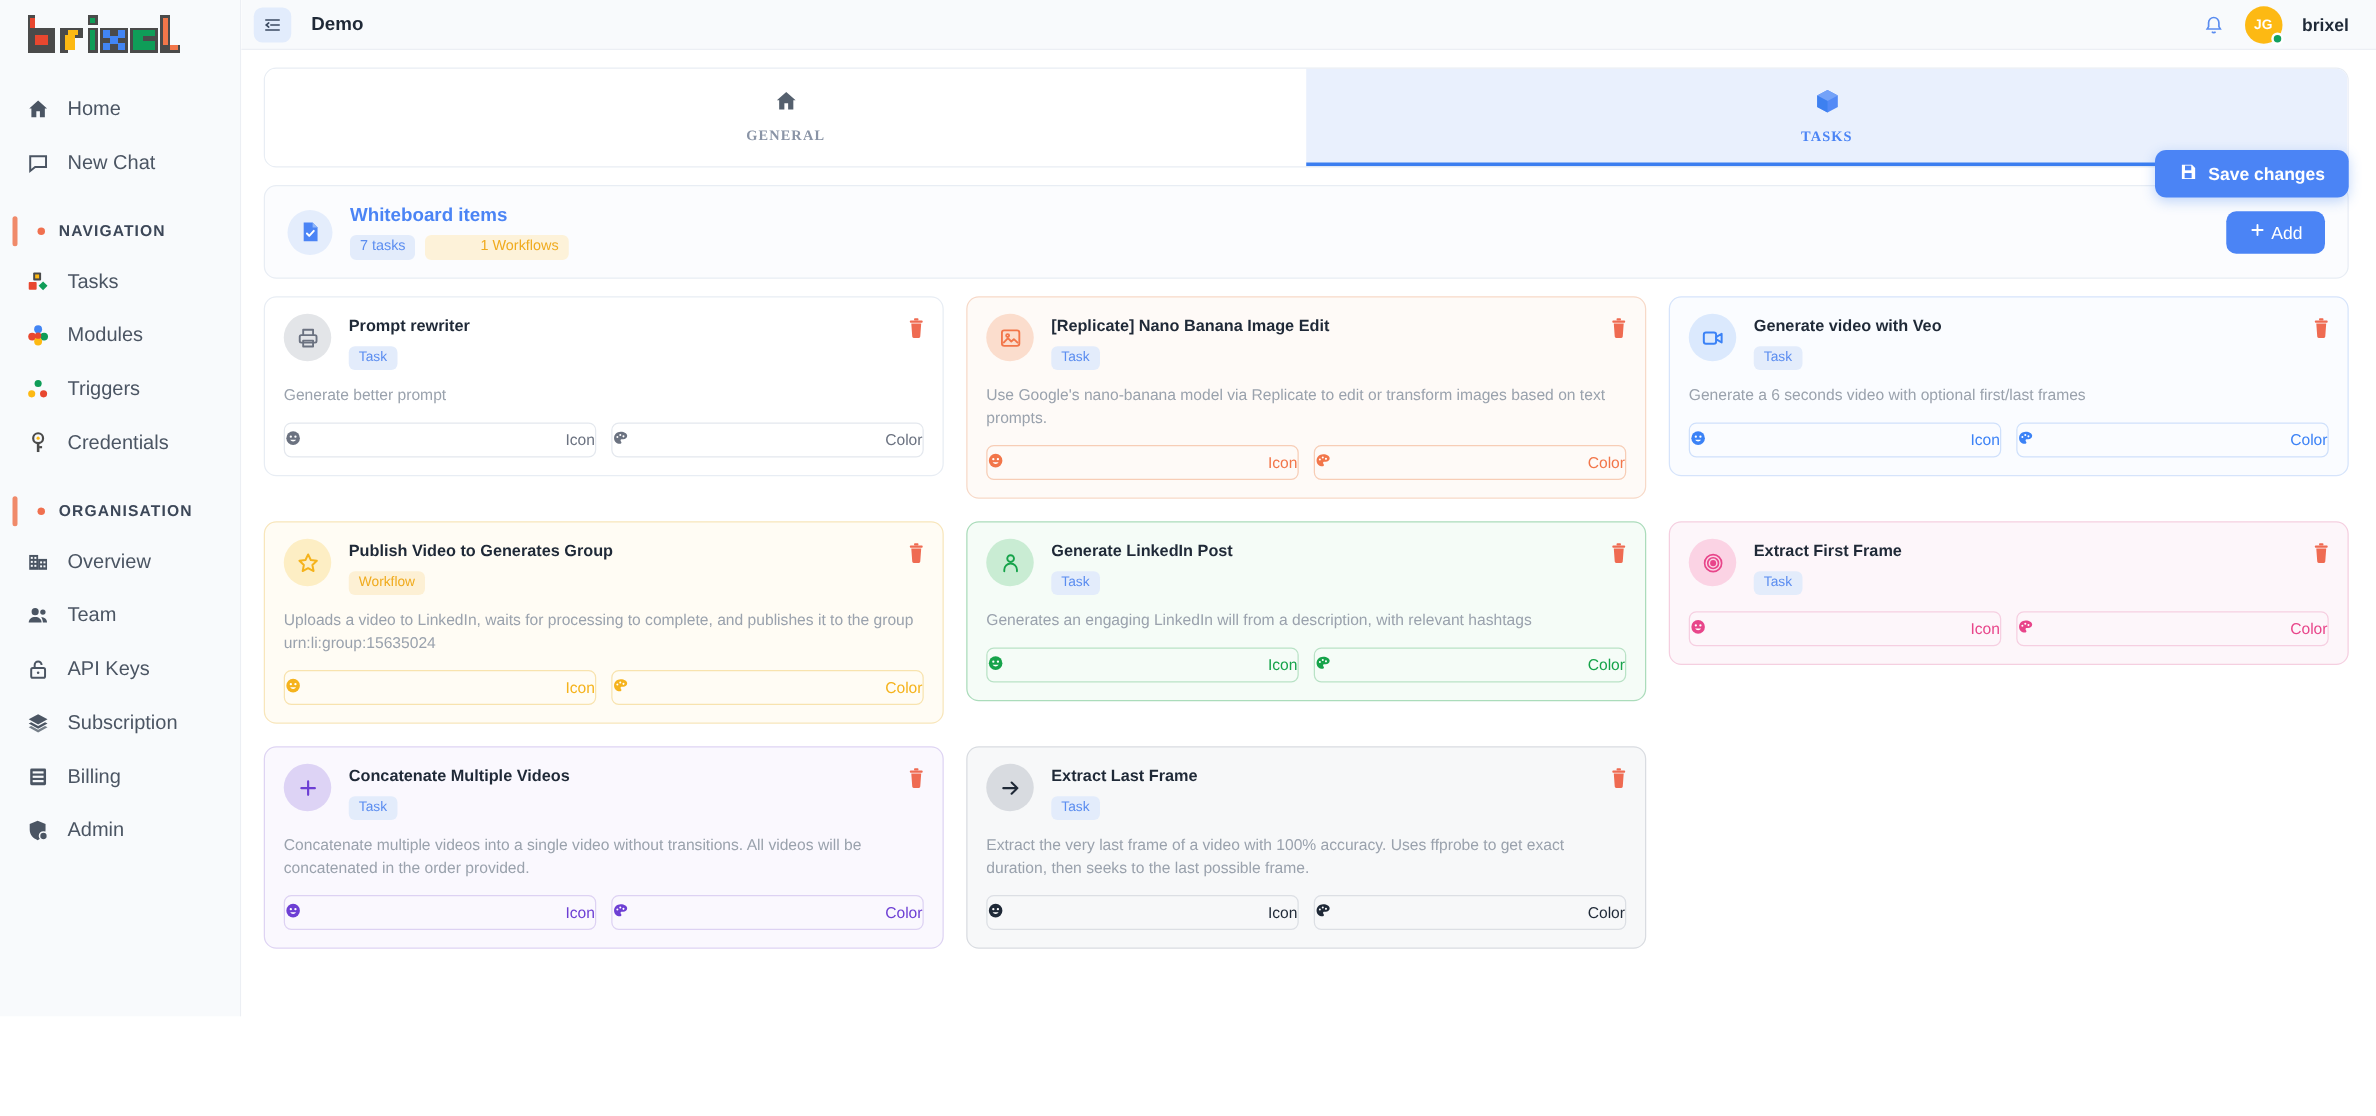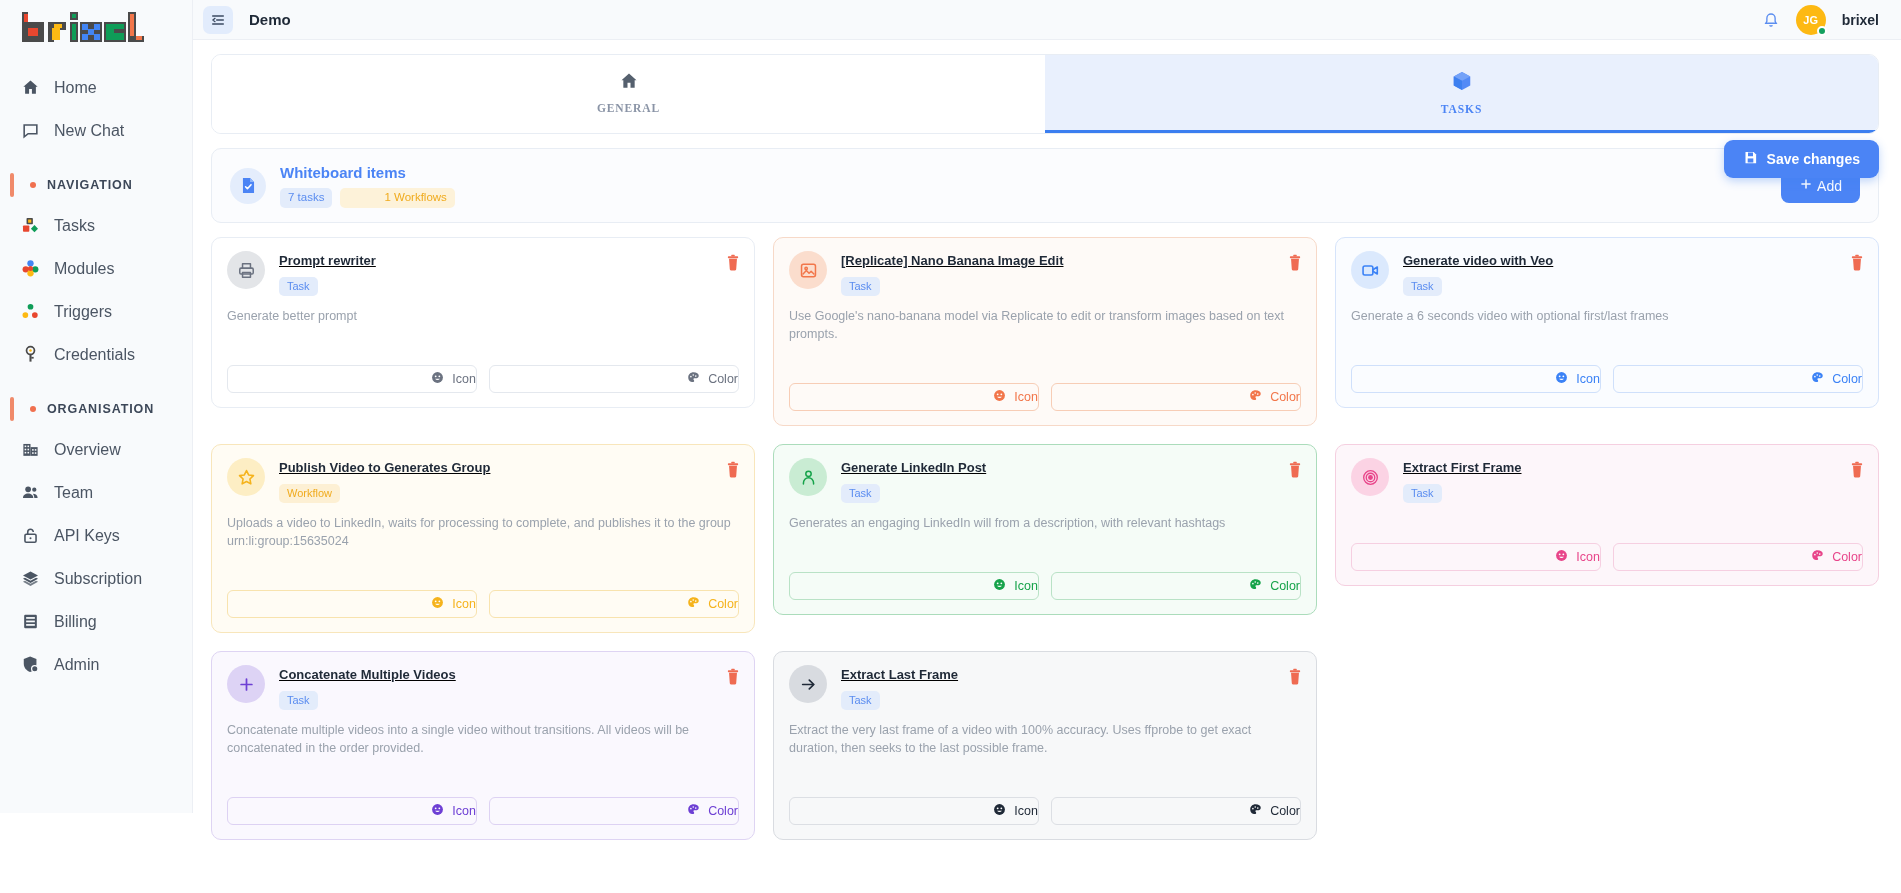--- a/index.html
+++ b/index.html
@@ -117,66 +117,65 @@
   .add-btn {
     margin-left: auto;
     background: #4b84f5; color: #ffffff; border: none;
     border-radius: 8px; height: 34px; padding: 0 18px;
     font-size: 14px; display: flex; align-items: center; gap: 4px;
     cursor: pointer; font-family: inherit;
   }
 
   
   .save-btn {
-    position: absolute; right: 22px; top: 100px; z-index: 30;
+    position: absolute; right: 22px; top: 80px; z-index: 30;
     background: #4b84f5; color: #ffffff; border: none;
     border-radius: 9px; height: 38px; padding: 0 19px;
     font-size: 14px; font-weight: bold;
     display: flex; align-items: center; gap: 9px; cursor: pointer;
     box-shadow: 0 3px 10px rgba(59,126,240,.32);
     font-family: inherit;
   }
 
   
   .grid {
     margin-top: 14px;
     display: grid; grid-template-columns: repeat(3, 1fr);
     gap: 18px 18px;
     align-items: start;
   }
   .card {
     border: 1px solid #e8edf4; border-radius: 10px;
     background: #ffffff; padding: 13px 15px 14px 15px;
     position: relative;
   }
-  .card-top { display: flex; align-items: flex-start; gap: 14px; text-decoration: underline; }
+  .card-top { display: flex; align-items: flex-start; gap: 14px; }
   .card-ico {
     width: 38px; height: 38px; border-radius: 50%;
     display: flex; align-items: center; justify-content: center; flex: 0 0 38px;
   }
   .card-heads { padding-top: 2px; }
   .card-title { font-size: 13px; font-weight: bold; color: #1f2937; line-height: 1.3; }
   .type-badge {
     display: inline-block; margin-top: 7px;
     font-size: 11px; padding: 2px 8px; border-radius: 5px; line-height: 1.35;
   }
   .type-badge.Task { background: #e3ecfb; color: #5b8df0; }
   .type-badge.Workflow { background: #fdf0d4; color: #f0ab1e; }
   .trash { position: absolute; right: 14px; top: 16px; cursor: pointer; background: none; border: none; padding: 0; }
   .card-desc {
     margin-top: 11px; font-size: 12.5px; color: #9aa2ad; line-height: 1.45;
     min-height: 18px;
   }
   .card-actions { display: flex; gap: 12px; margin-top: 13px; }
   .pill {
     flex: 1; height: 28px; border-radius: 6px;
-    display: flex; align-items: center; justify-content: flex-end; gap: 8px;
+    display: flex; align-items: center; justify-content: space-between; gap: 8px;
     font-size: 12.5px; cursor: pointer; background: transparent;
     font-family: inherit;
-    margin-top: 27px;
   }
 </style>
 </head>
 <body>
 
 <div class="app">
 
   <aside class="sidebar">
     <div class="logo-wrap">
       <svg class="logo" viewBox="0 0 128 44">

